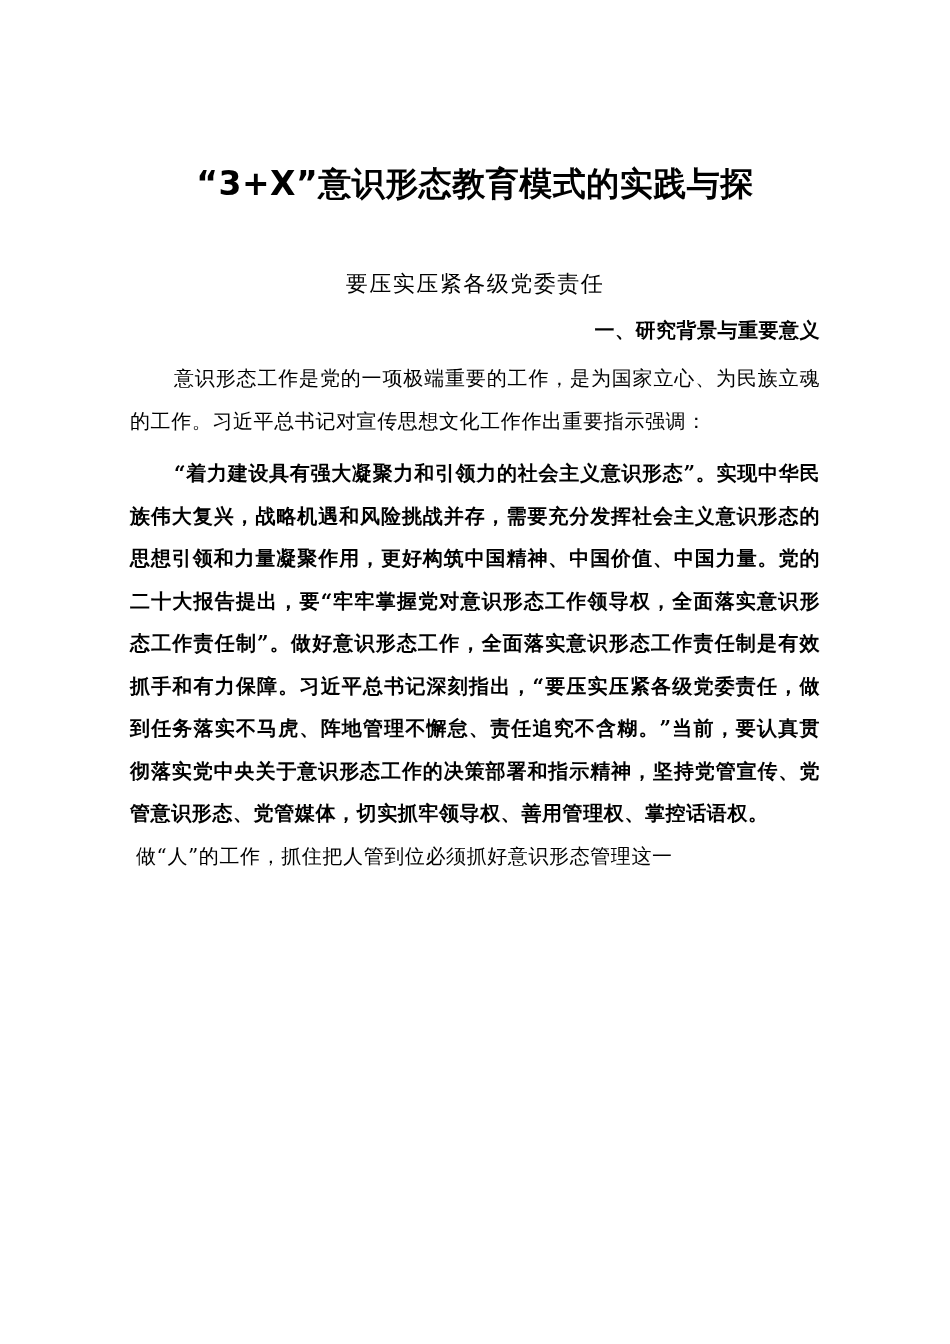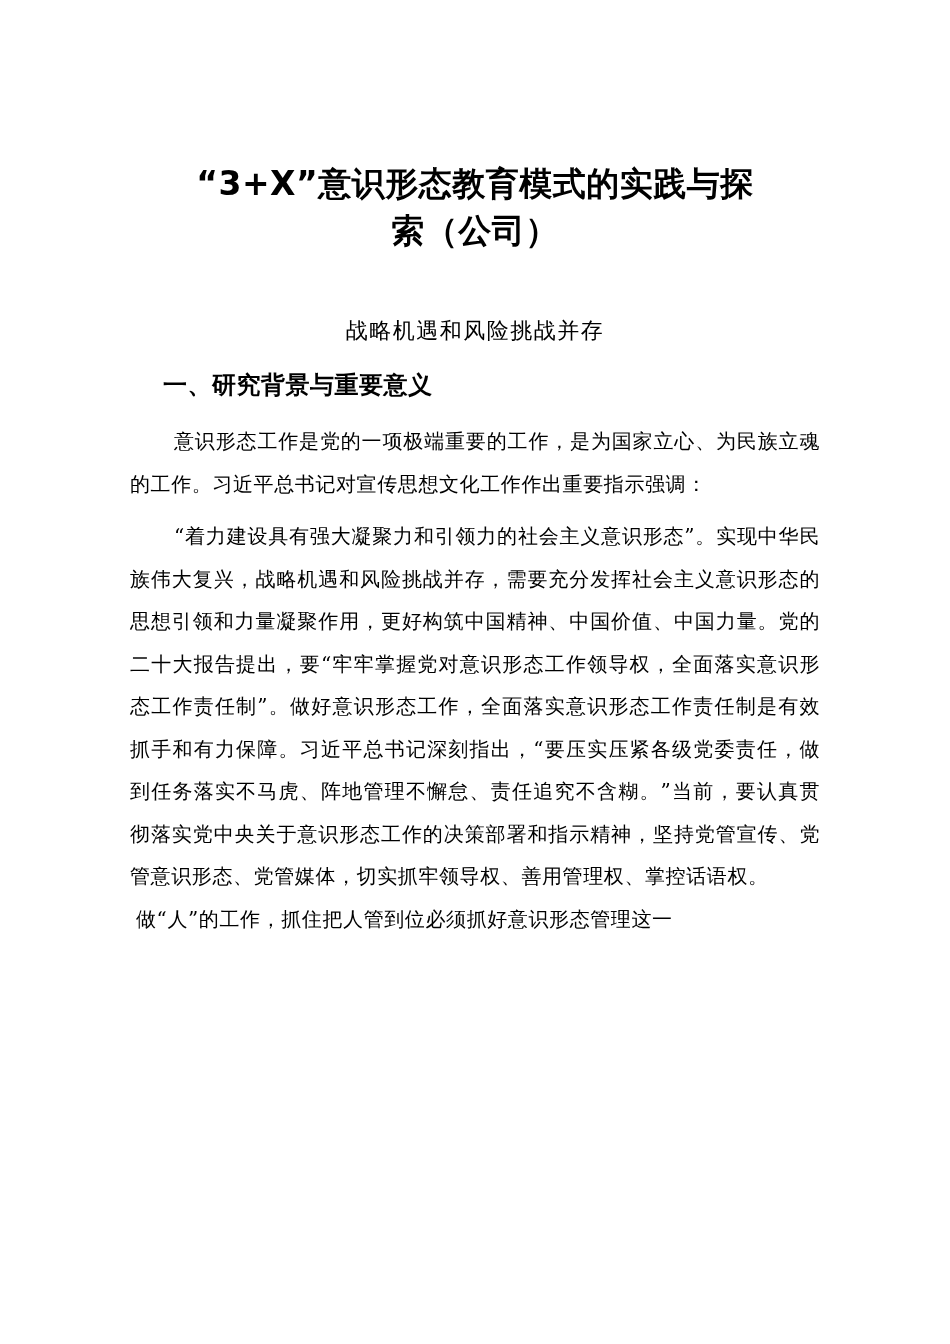--- a/index.html
+++ b/index.html
@@ -49,58 +49,58 @@
     letter-spacing: 1.5px;
     margin: 0;
     padding-top: 62px;
     width: 690px;
   }
 
   
   .section-heading {
     font-family: "DejaVu Sans", "Liberation Sans", sans-serif;
     font-weight: bold;
-    font-size: 24px;
+    font-size: 20px;
     line-height: 30px;
-    margin: 8px;
+    margin: 0;
     padding-top: 16px;
     padding-left: 25px;
     letter-spacing: 0.5px;
+    text-align: right;
   }
 
   
   .para {
     font-family: "DejaVu Serif", "Liberation Serif", serif;
     font-size: 20px;
     line-height: 42.5px;
     text-align: justify;
     text-justify: inter-ideograph;
     letter-spacing: 0.6px;
     margin: 0;
     text-indent: 44px;
   }
   .para.p1 { padding-top: 12px; }
-  .para.p2 { padding-top: 10px; }
+  .para.p2 { padding-top: 10px; font-weight: bold; }
   .para.p3 { padding-top: 0px; }
   .para .nobreak-line {
     display: block;
   }
 </style>
 </head>
 <body>
 
 <div class="page">
   <div class="doc-body">
 
     <h1 class="doc-title">
       <span class="tl">“3+X”意识形态教育模式的实践与探</span>
-      <span class="tl">索（公司）</span>
     </h1>
 
-    <div class="doc-subtitle">战略机遇和风险挑战并存</div>
+    <div class="doc-subtitle">要压实压紧各级党委责任</div>
 
     <h2 class="section-heading">一、研究背景与重要意义</h2>
 
     <p class="para p1">意识形态工作是党的一项极端重要的工作，是为国家立心、为民族立魂的工作。习近平总书记对宣传思想文化工作作出重要指示强调：</p>
 
     <p class="para p2">“着力建设具有强大凝聚力和引领力的社会主义意识形态”。实现中华民族伟大复兴，战略机遇和风险挑战并存，需要充分发挥社会主义意识形态的思想引领和力量凝聚作用，更好构筑中国精神、中国价值、中国力量。党的二十大报告提出，要“牢牢掌握党对意识形态工作领导权，全面落实意识形态工作责任制”。做好意识形态工作，全面落实意识形态工作责任制是有效抓手和有力保障。习近平总书记深刻指出，“要压实压紧各级党委责任，做到任务落实不马虎、阵地管理不懈怠、责任追究不含糊。”当前，要认真贯彻落实党中央关于意识形态工作的决策部署和指示精神，坚持党管宣传、党管意识形态、党管媒体，切实抓牢领导权、善用管理权、掌控话语权。</p>
 
     <p class="para p3">
       <span class="nobreak-line" style="text-indent:0; display:block;margin-left:6px;">做“人”的工作，抓住把人管到位必须抓好意识形态管理这一</span>
     </p>

